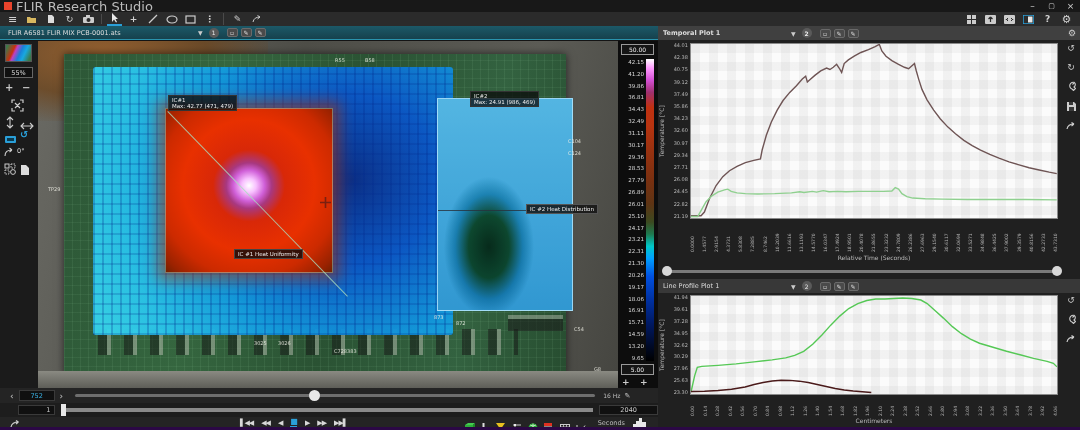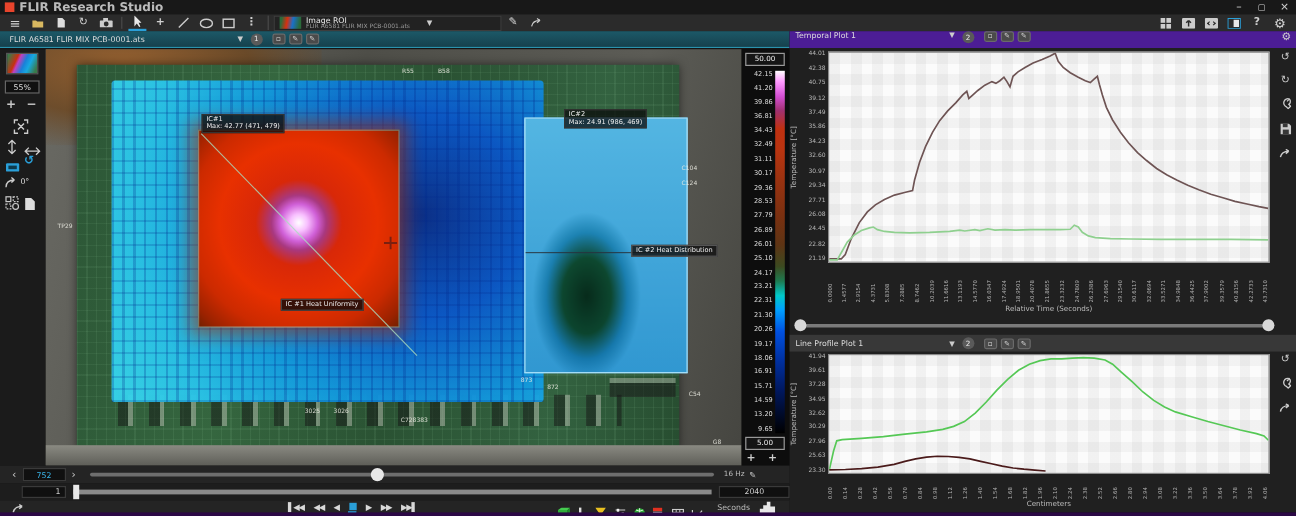--- a/index.html
+++ b/index.html
@@ -31,21 +31,21 @@
   .pb { font-size:7px; color:#d8d8d8; margin:0 4px; letter-spacing:-1px; }
   .mini { width:12px; height:10px; margin:0 2px; display:inline-block; }
   svg.chart { position:absolute; inset:0; width:100%; height:100%; }
   .frame-box { background:#101010; border:1px solid #3a3a3a; font-size:6.5px; text-align:center; color:#ccc; }
 </style>
 </head>
 <body>
 
 <div class="abs" style="left:0;top:0;width:1080px;height:12px;background:#181818;display:flex;align-items:center;">
   <div style="width:8px;height:8px;background:#e8442c;margin:0 4px;"></div>
-  <div style="font-size:10px;color:#bbb;font-weight:bold;">FLIR Research Studio</div>
+  <div style="font-size:13px;color:#bbb;">FLIR Research Studio</div>
   <div style="margin-left:auto;display:flex;">
     <div class="tb-icon">–</div>
     <div class="tb-icon" style="font-size:7px;">▢</div>
     <div class="tb-icon">×</div>
   </div>
 </div>
 
 <div class="abs" style="left:0;top:12px;width:1080px;height:14px;background:#2b2b2b;display:flex;align-items:center;padding-left:3px;">
   <div class="tb-icon" style="font-size:11px;">≡</div>
   <div class="tb-icon">
@@ -83,28 +83,20 @@
         <ellipse cx="6" cy="4.5" rx="5" ry="3.5" fill="none" stroke="#ccc" stroke-width="1.2"></ellipse>
       </svg>
     </div>
   <div class="tb-icon">
       <svg width="11" height="9">
         <rect x="1" y="1" width="9" height="7" fill="none" stroke="#ccc" stroke-width="1.2"></rect>
       </svg>
     </div>
   <div class="tb-icon" style="letter-spacing:0;font-weight:bold;">⋮</div>
   <div style="width:1px;height:12px;background:#4a4a4a;margin:0 4px;"></div>
-  <div style="display:flex;align-items:center;background:#222;border:1px solid #3d3d3d;height:13px;padding:0 4px;min-width:190px;">
-    <div style="width:18px;height:10px;background:linear-gradient(100deg,#2a6a3a 10%,#d83010 35%,#1a70c8 60%,#2a6a3a 90%);margin-right:4px;"></div>
-    <div>
-      <div style="font-size:6.5px;color:#eee;line-height:6px;">Image ROI</div>
-      <div style="font-size:5px;color:#999;line-height:5px;">FLIR A6581 FLIR MIX PCB-0001.ats</div>
-    </div>
-    <div style="font-size:6px;margin-left:14px;color:#ccc;">▼</div>
-  </div>
   <div class="tb-icon">✎</div>
   <div class="tb-icon">
       <svg width="10" height="8">
         <path d="M1 7 Q2 2 8 2 M8 2 L5.5 0.5 M8 2 L5.5 4" stroke="#ccc" fill="none" stroke-width="1"></path>
       </svg>
     </div>
   <div style="margin-left:auto;display:flex;align-items:center;padding-right:4px;">
     <div class="tb-icon">
         <svg width="9" height="9">
           <rect x="0" y="0" width="4" height="4" fill="#ccc"></rect>
@@ -259,21 +251,21 @@
       <span>13.20</span>
       <span>9.65</span>
     </div>
   <div style="position:absolute;left:3px;top:323px;width:33px;height:11px;border:1px solid #999;background:#151515;font-size:6px;text-align:center;line-height:10px;color:#eee;">5.00</div>
   <div style="position:absolute;left:4px;top:336px;font-size:9px;font-weight:bold;color:#ccc;">+</div>
   <div style="position:absolute;left:22px;top:336px;font-size:9px;font-weight:bold;color:#ccc;">+</div>
 </div>
 
 <div class="abs" style="left:658px;top:26px;width:422px;height:401px;background:#202020;">
 
-  <div style="position:absolute;left:0;top:0;width:422px;height:14px;background:#4c1d95;display:flex;padding-left:5px;">
+  <div style="position:absolute;left:0;top:0;width:422px;height:14px;background:#404040;display:flex;align-items:center;padding-left:5px;font-weight:bold;">
     <div style="font-size:6.5px;color:#ddd;width:128px;">Temporal Plot 1</div>
     <div style="font-size:6px;color:#ccc;">▼</div>
     <div class="badge">2</div>
     <div class="hdr-btn" style="margin-left:8px;">▫</div>
     <div class="hdr-btn">✎</div>
     <div class="hdr-btn">✎</div>
     <div style="margin-left:auto;margin-right:4px;font-size:9px;color:#ccc;">⚙</div>
   </div>
 
   <div class="vlabel" style="position:absolute;left:0;top:17px;height:176px;width:9px;">Temperature [°C]</div>

